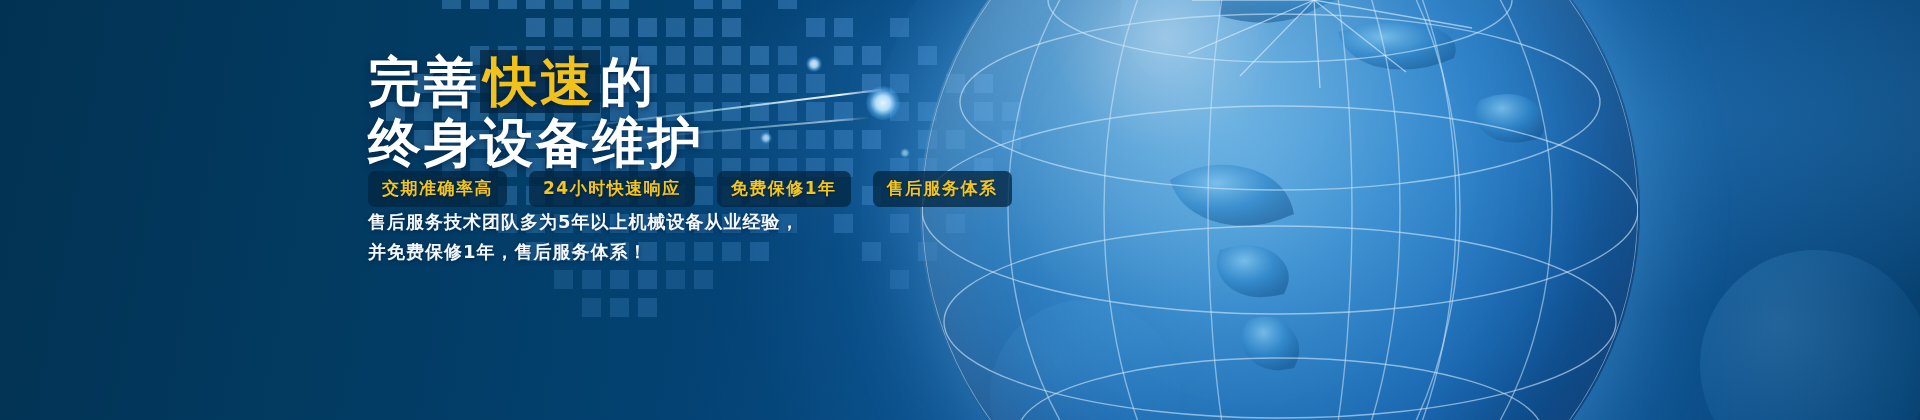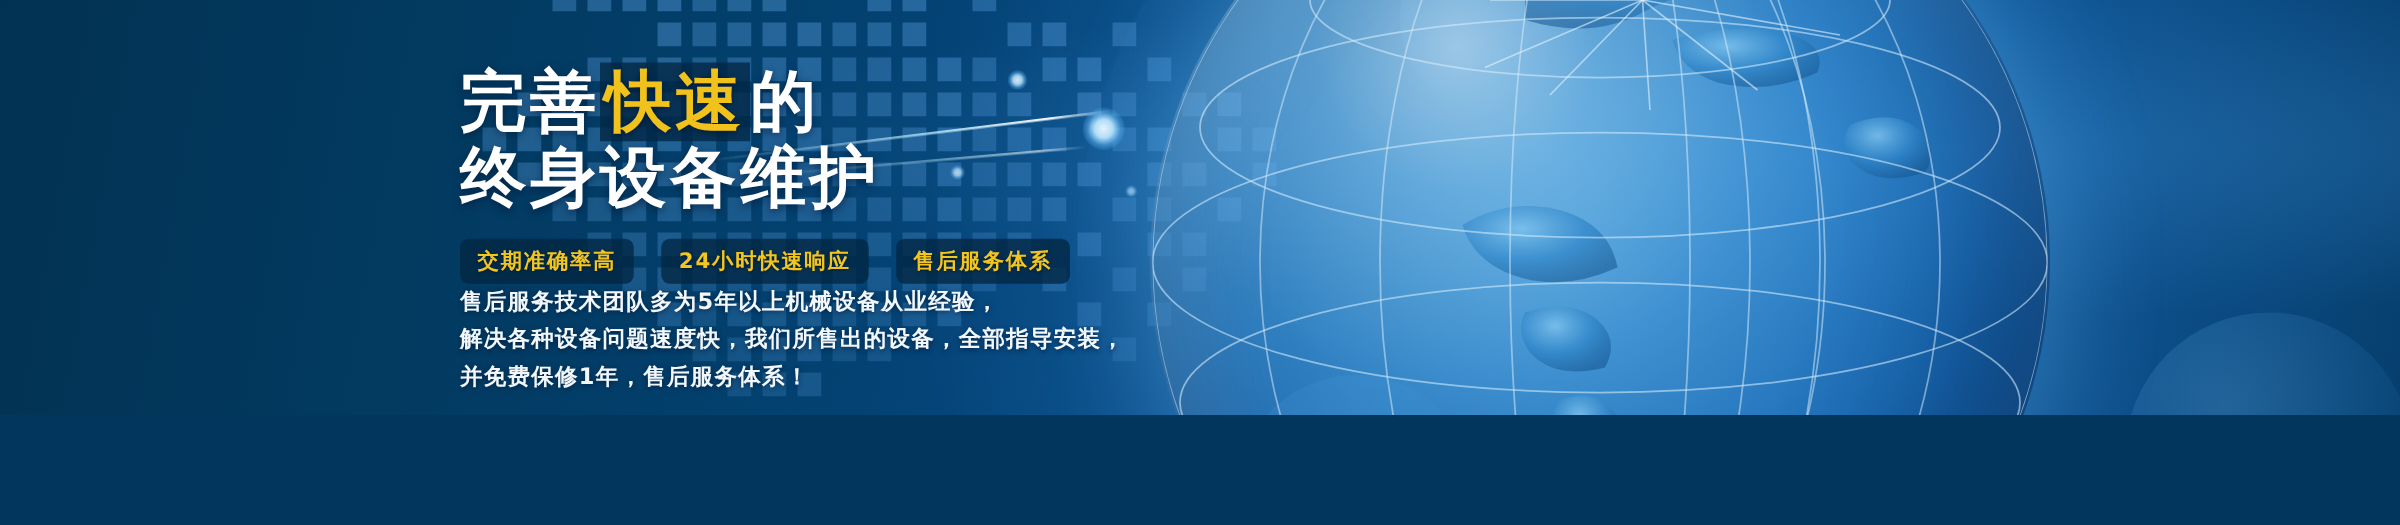--- a/index.html
+++ b/index.html
@@ -1,21 +1,21 @@
 <!DOCTYPE html>
 <html><head>
 <meta charset="utf-8">
 <title>Banner</title>
 <style>
   html,body{margin:0;padding:0;background:#03365c;}
   body{font-family:"DejaVu Sans","Liberation Sans",sans-serif;}
 
   .banner{
     position:relative;
-    width:1920px;height:332px;
+    width:1920px;height:420px;
     overflow:hidden;
     background:
       radial-gradient(circle at 1240px 215px, rgba(90,175,235,0.55) 0%, rgba(40,120,200,0.30) 22%, rgba(10,70,135,0.10) 40%, rgba(0,0,0,0) 58%),
       radial-gradient(ellipse at 1550px 120px, rgba(70,160,230,0.30) 0%, rgba(0,0,0,0) 45%),
       linear-gradient(100deg, #023253 0%, #023a60 18%, #034272 38%, #0a5290 58%, #1464a8 75%, #0c4d86 90%, #063f6e 100%);
   }
 
   
   .mosaic{
     position:absolute; top:-10px; left:330px;
@@ -75,21 +75,21 @@
     text-shadow:0 2px 7px rgba(0,25,55,0.65);
   }
   .hl-line.l2{margin-top:5px;}
   .hl-accent{
     color:#f2c21c;
     background:rgba(3,40,70,0.80);
     padding:1px 4px;
     text-shadow:0 2px 6px rgba(0,20,45,0.7);
   }
 
-  .badges{display:flex;gap:22px;margin-top:20px;align-items:center;}
+  .badges{display:flex;gap:22px;align-items:center;}
   .badge{
     background:rgba(3,38,66,0.78);
     color:#f3c51f;
     font-size:17px;font-weight:bold;letter-spacing:1.5px;
     padding:6px 14px 7px 14px;border-radius:7px;white-space:nowrap;
     text-shadow:0 1px 2px rgba(0,15,35,0.6);
   }
 
   .paragraph{}
   .p-line{
@@ -350,23 +350,23 @@
   <div class="content">
 
     <div class="headline">
       <div class="hl-line"><span>完善</span><span class="hl-accent">快速</span><span>的</span></div>
       <div class="hl-line l2">终身设备维护</div>
     </div>
 
     <div class="badges">
       <div class="badge">交期准确率高</div>
       <div class="badge">24小时快速响应</div>
+      <div class="badge">免费保修1年</div>
       <div class="badge">售后服务体系</div>
     </div>
 
     <div class="paragraph">
       <div class="p-line">售后服务技术团队多为5年以上机械设备从业经验，</div>
-      <div class="p-line">解决各种设备问题速度快，我们所售出的设备，全部指导安装，</div>
       <div class="p-line">并免费保修1年，售后服务体系！</div>
     </div>
 
   </div>
 </div>
 
 </body></html>

